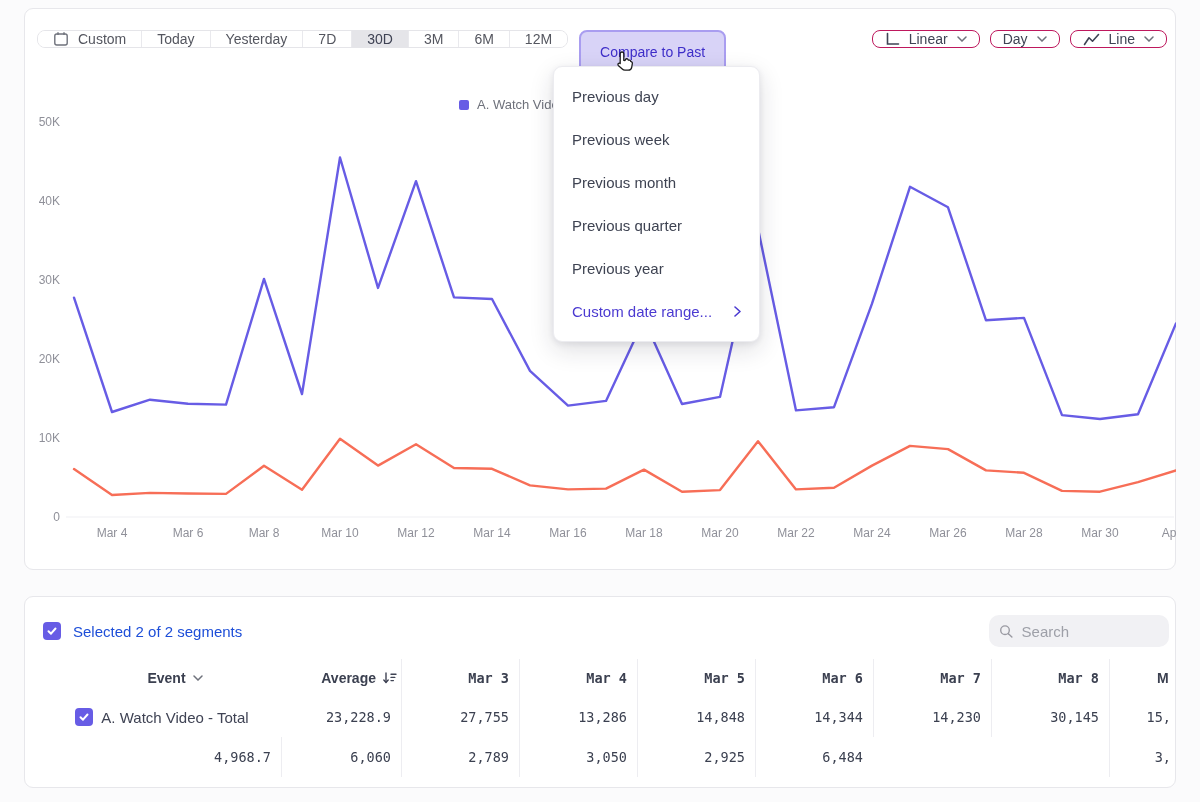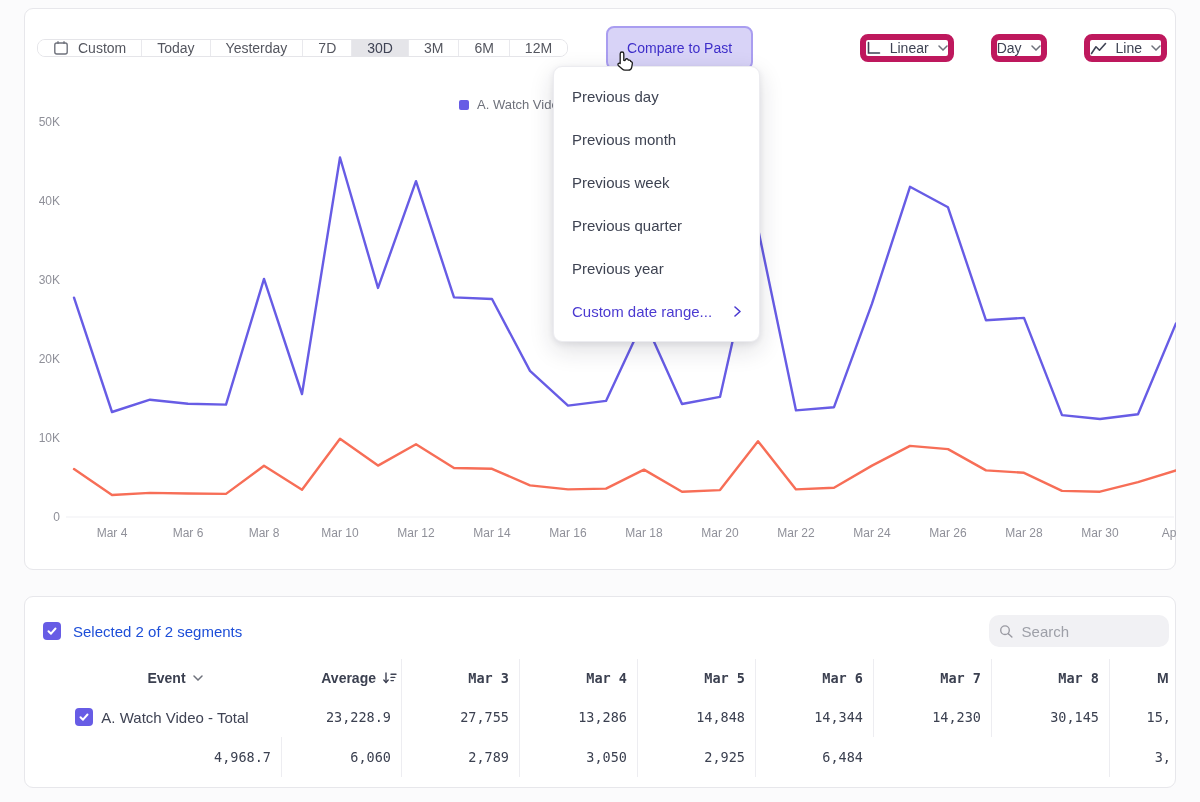--- a/index.html
+++ b/index.html
@@ -16,21 +16,21 @@
     background:#fff;
     border:1px solid #e7e7eb;
     border-radius:9px;
   }
   #chart-card { left:24px; top:8px; width:1152px; height:562px; }
   #table-card { left:24px; top:596px; width:1152px; height:192px; overflow:hidden; }
 
   
   .toolbar {
     position:absolute; left:12px; right:8px; top:21px; height:36px;
-    display:flex; align-items:center; z-index:5;gap:27px;
+    display:flex; align-items:flex-start; z-index:5;
   }
   .seg-group {
     display:flex; border:1px solid #e5e5e9; border-radius:8px;
     overflow:hidden; background:#fff;
   }
   .seg {
     display:flex; align-items:center; gap:9px; padding:0 15px;
     font-size:14px; color:#54565f; background:#fff;
     border:none; border-left:1px solid #e9e9ed; cursor:pointer;
     font-family:inherit; white-space:nowrap;
@@ -38,22 +38,22 @@
   .seg:first-child { border-left:none; }
   .seg.active { background:#e5e5e9; color:#3f4354; }
   .compare-btn {
     margin-left:11px; padding:12px 19px; border-radius:8px;
     font-size:14px; font-weight:500; display:flex; align-items:center;
     border:2px solid transparent; cursor:pointer; font-family:inherit;
     white-space:nowrap;
   }
   .spacer { flex:1; }
   .tool-btn {
-    display:flex; align-items:center; gap:9px; padding:0 0;
-    border:6px solid #be185d; border-radius:8px; background:#fff;
+    display:flex; align-items:center; gap:9px; padding:0 12px;
+    border:1px solid #be185d; border-radius:8px; background:#fff;
     font-size:14px; font-weight:500; color:#3f4354; margin-left:10px;
     cursor:pointer; font-family:inherit; white-space:nowrap;
   }
   .chev { display:block; }
 
   
   #chart-svg { position:absolute; left:1px; top:1px; z-index:1; }
   .chart-tick { fill:#8f9099; font-size:12px; font-family:"Liberation Sans", sans-serif; }
   #legend {
     position:absolute; left:434px; top:88px; display:flex; align-items:center;
@@ -203,22 +203,22 @@
     </svg>
 
   <div id="legend">
     <span class="swatch" style="background: rgb(103, 92, 229);"></span>
     <span>A. Watch Video - Total</span>
   </div>
 </section>
 
 <div id="compare-menu">
   <div class="menu-item">Previous day</div>
+  <div class="menu-item">Previous week</div>
   <div class="menu-item">Previous month</div>
-  <div class="menu-item">Previous week</div>
   <div class="menu-item">Previous quarter</div>
   <div class="menu-item">Previous year</div>
   <div class="menu-item custom">
     <span style="color: rgb(75, 58, 209);">Custom date range...</span>
     <svg width="7" height="11" viewBox="0 0 7 11" fill="none" stroke="#4b3ad1" stroke-width="1.6" stroke-linecap="round" stroke-linejoin="round">
         <path d="M1 1 L6 5.5 L1 10"></path>
       </svg>
   </div>
 </div>
 

